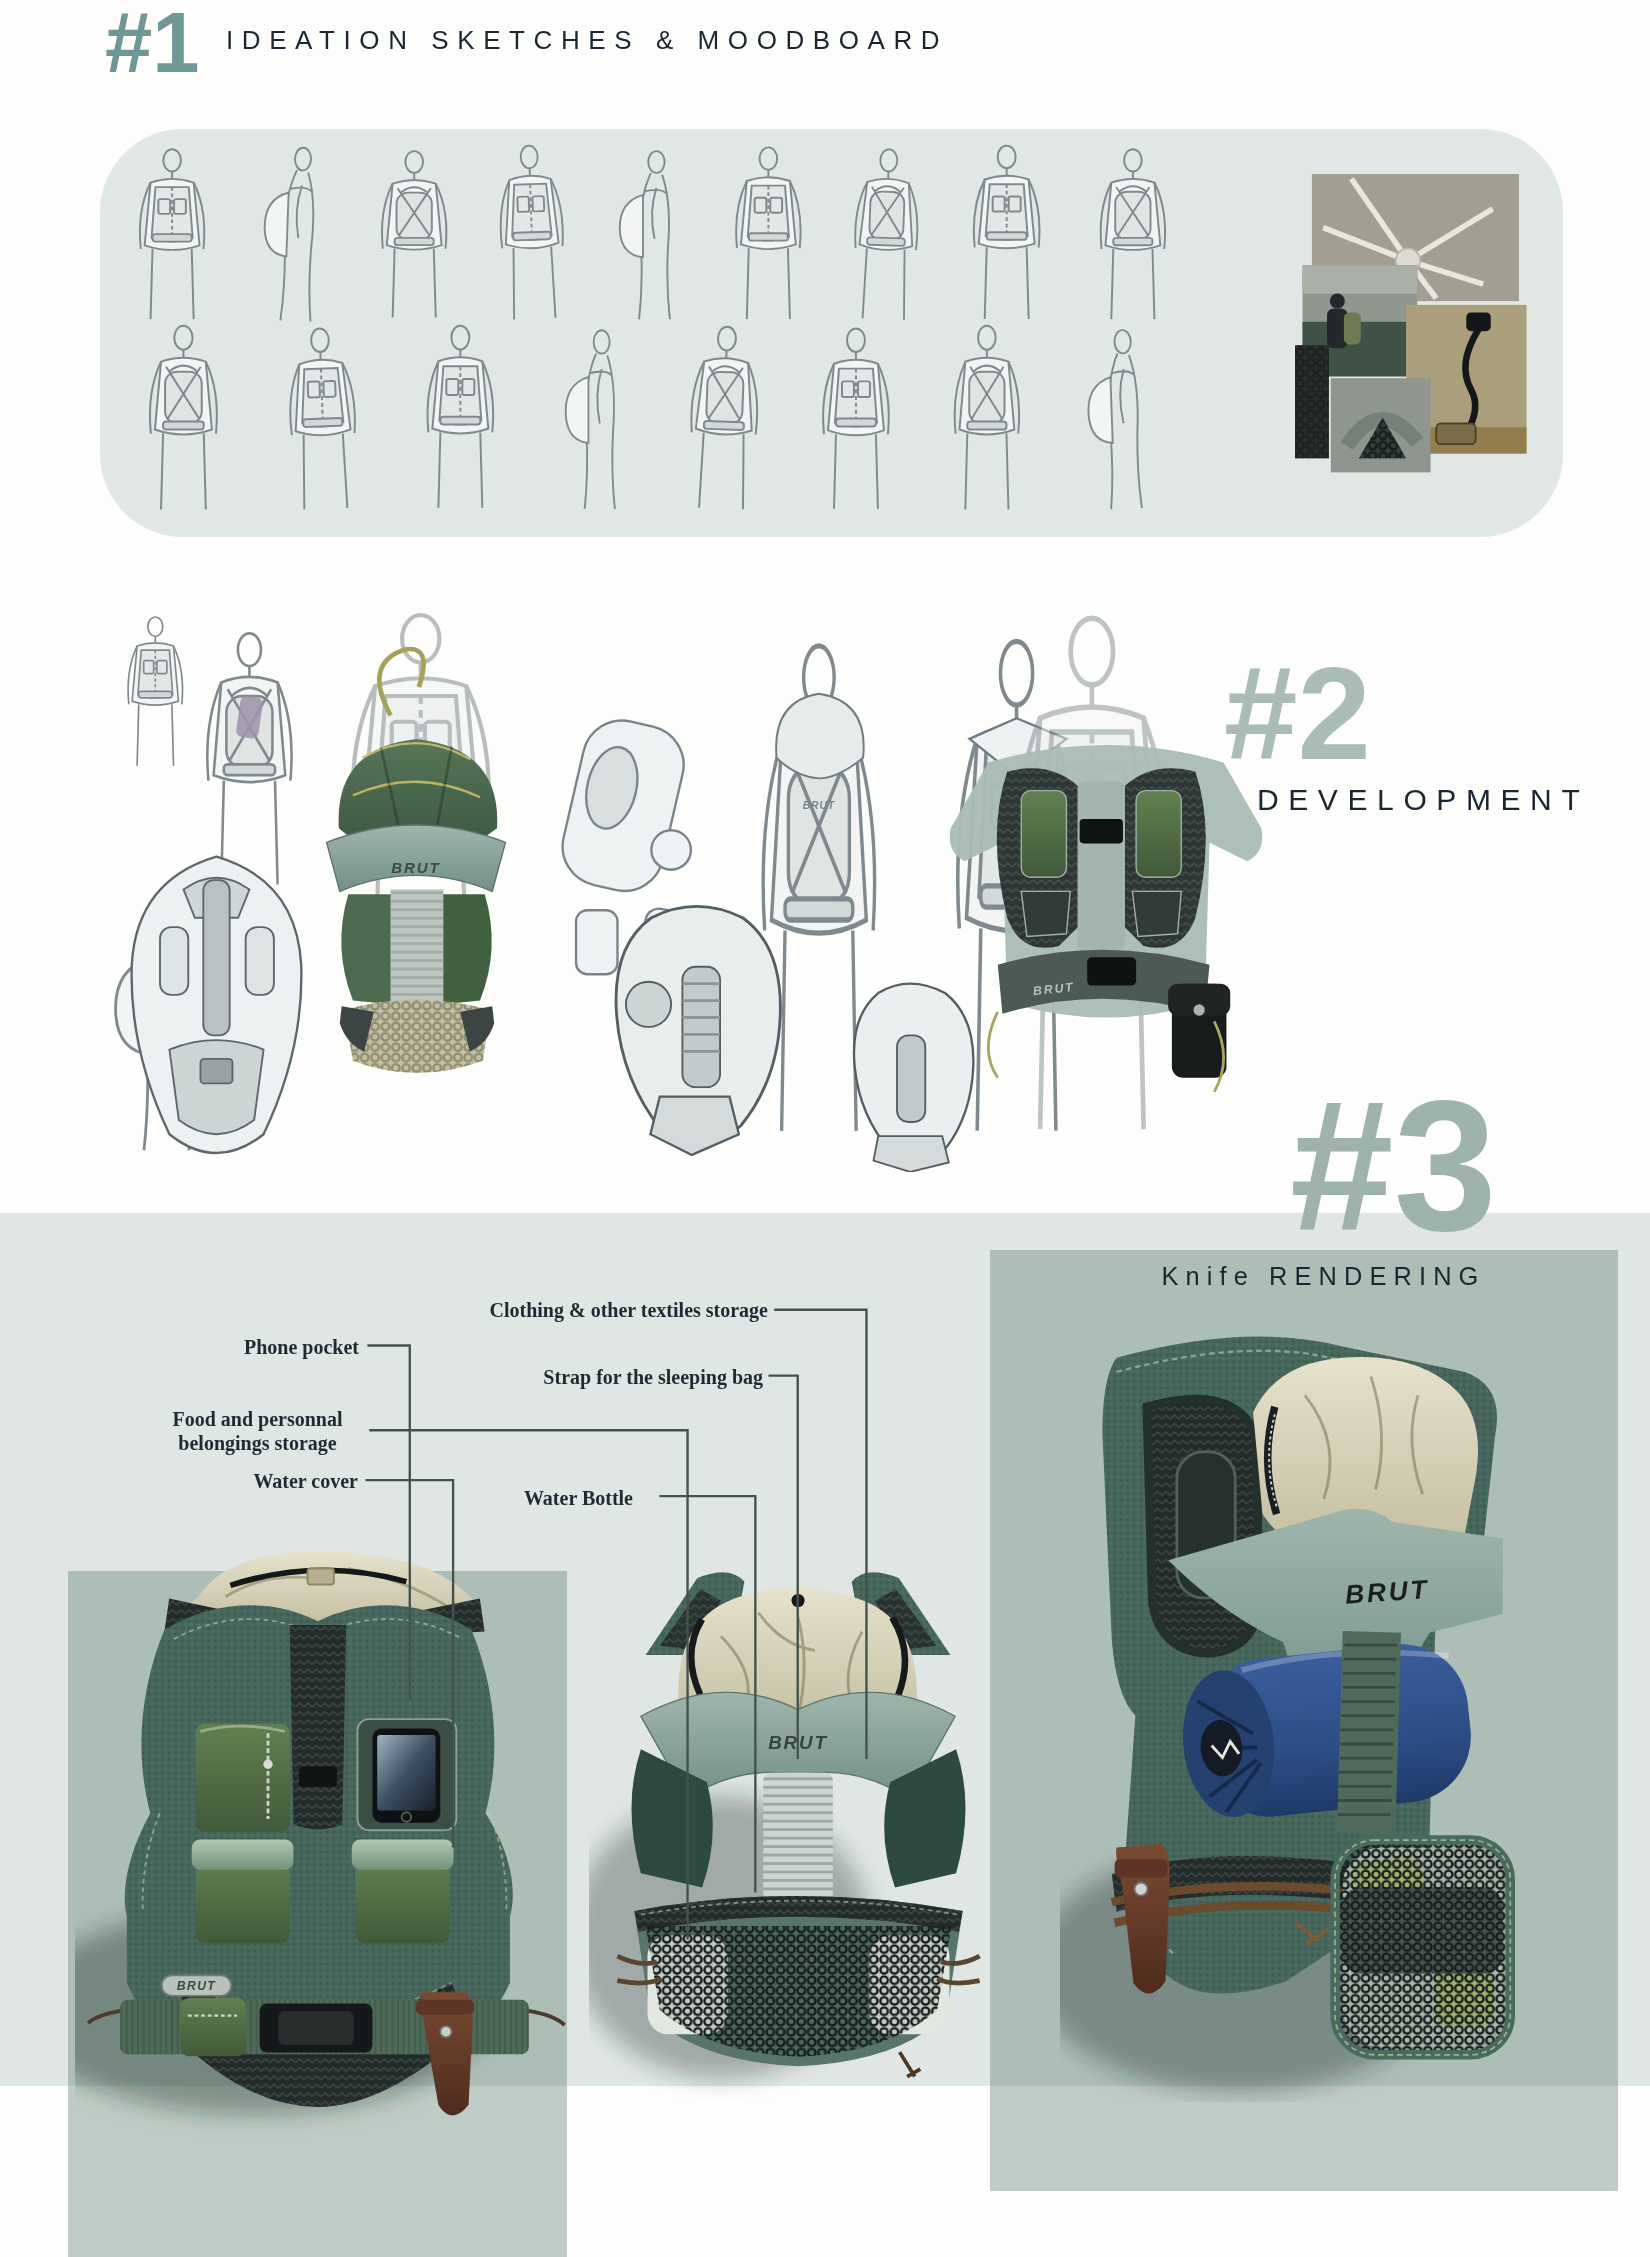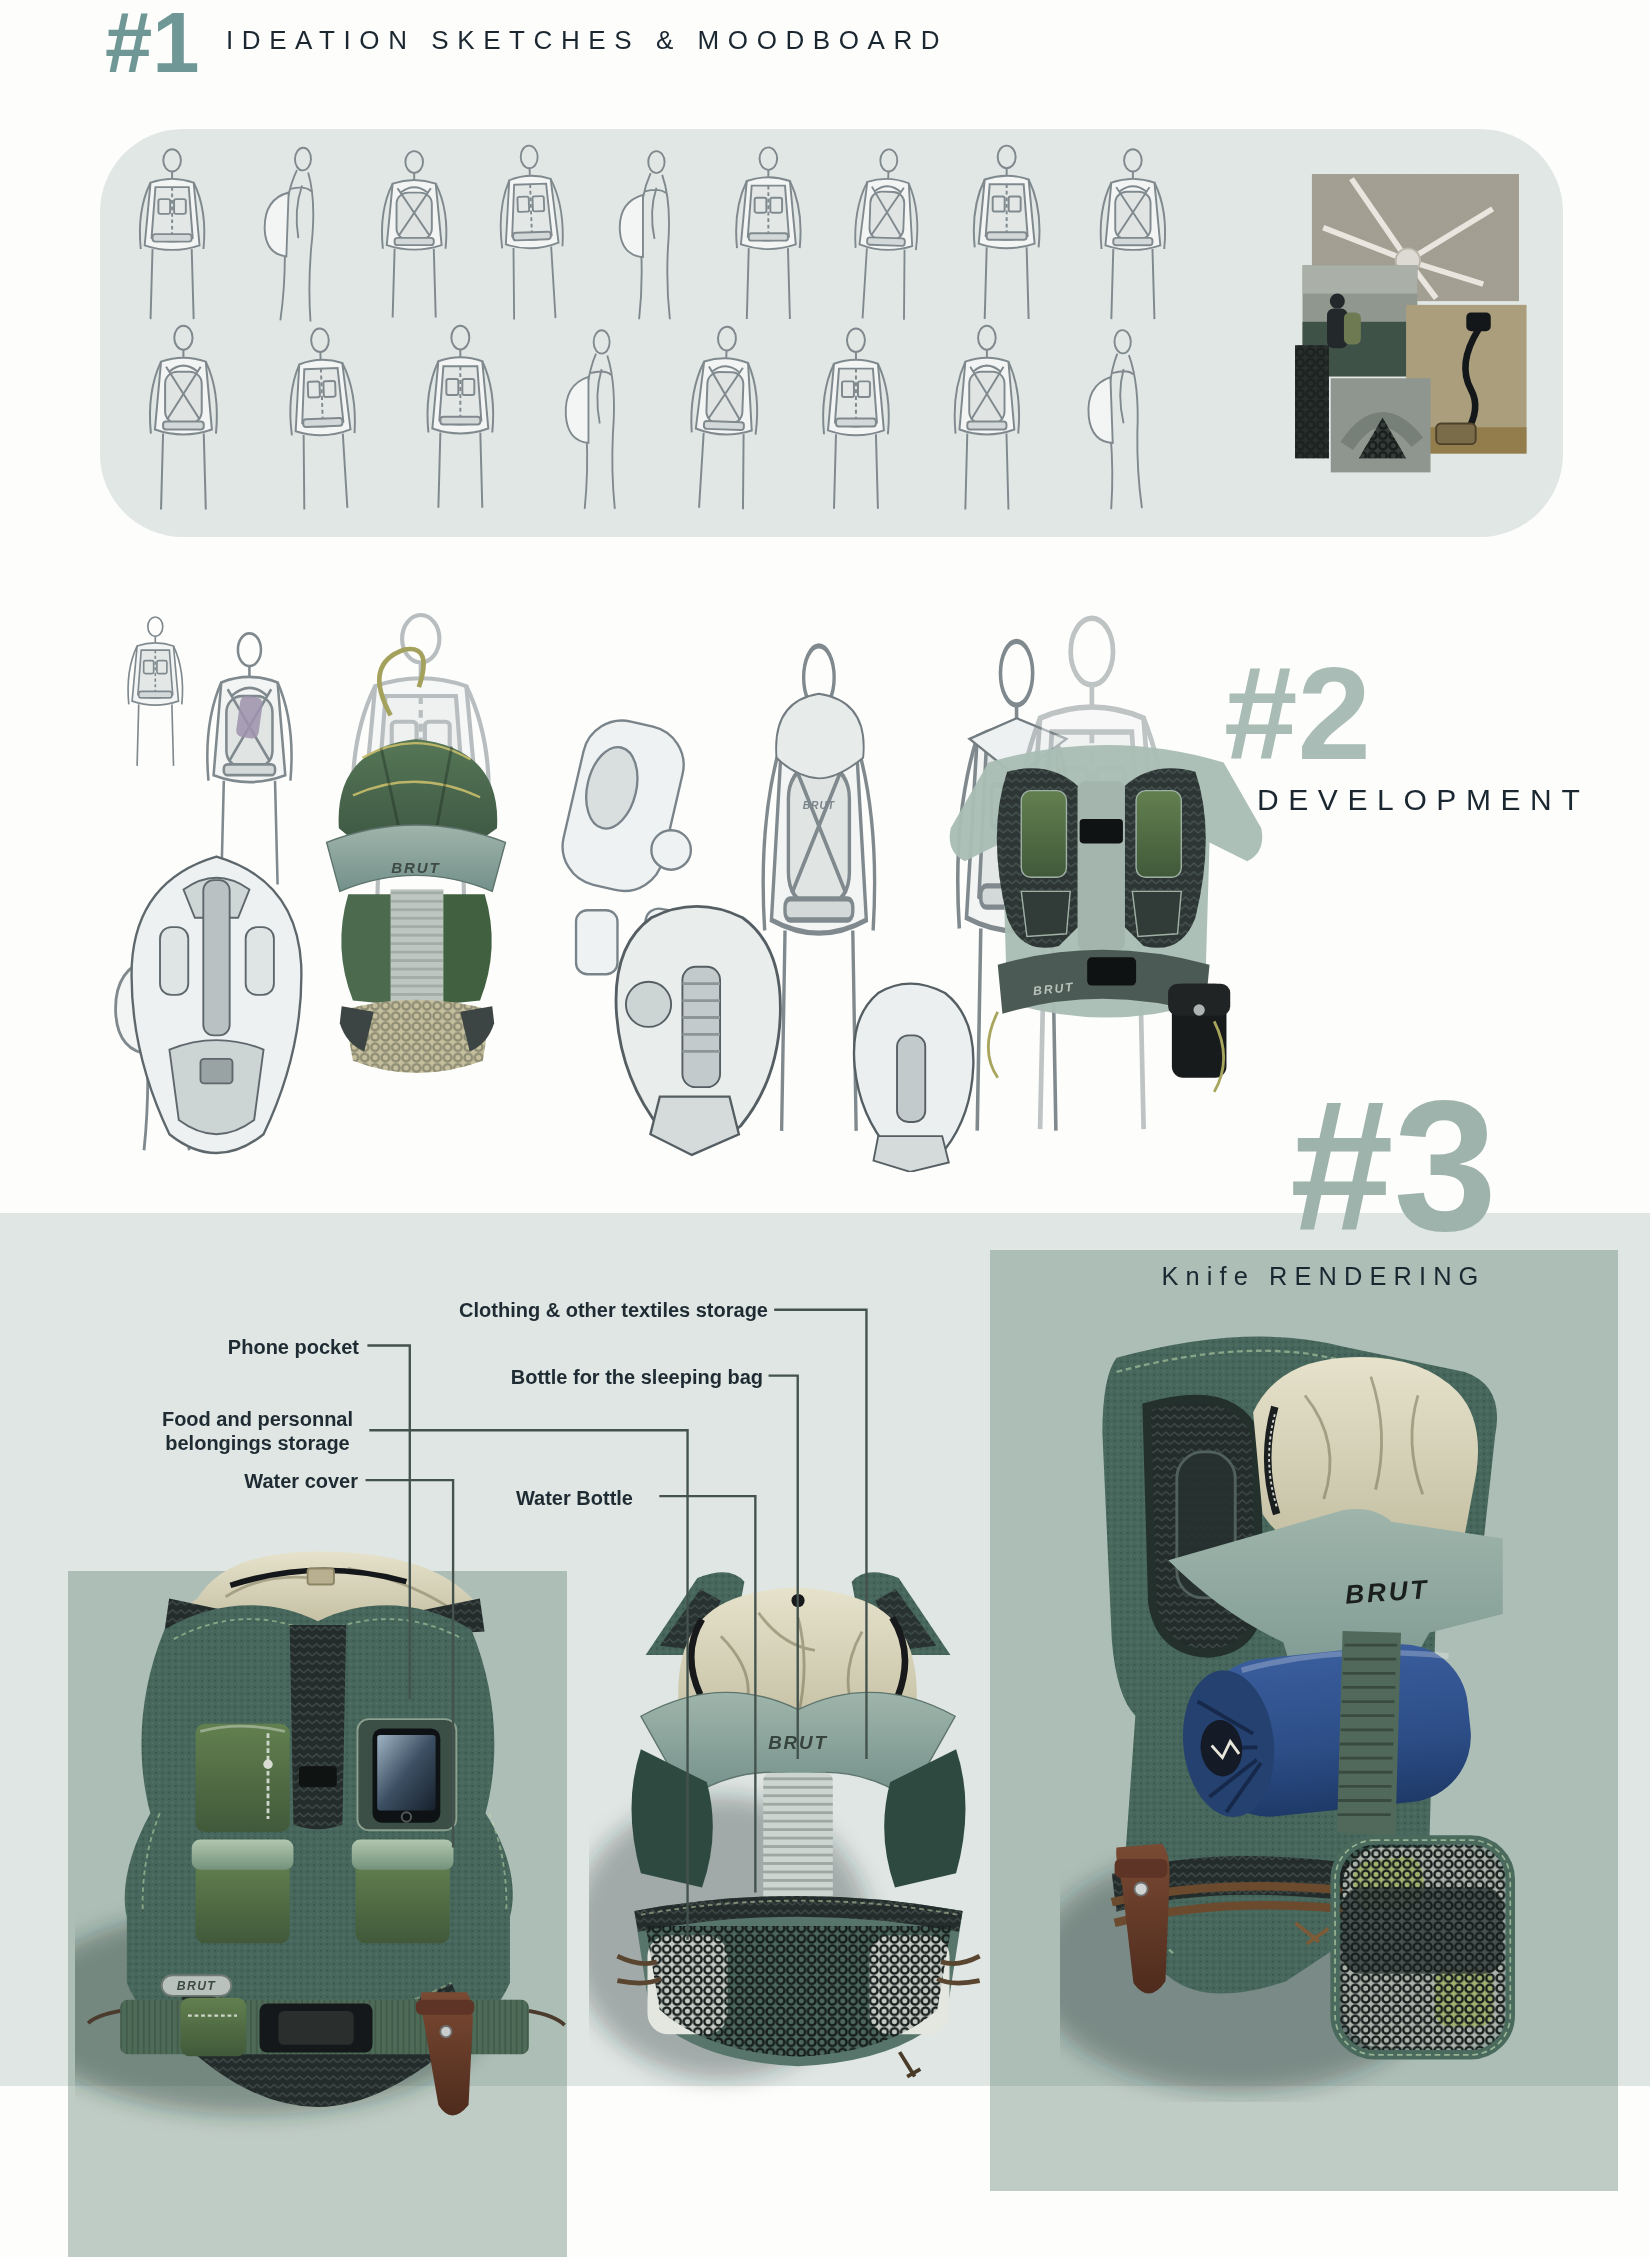--- a/index.html
+++ b/index.html
@@ -1,21 +1,21 @@
 <!DOCTYPE html>
 <html style="font-size:15px"><head>
 <meta charset="utf-8">
 <style>
   html,body{margin:0;padding:0;background:#ffffff;}
   .page{position:relative;width:1651px;height:2257px;background:#fdfdfc;overflow:hidden;
         font-family:"Liberation Sans", sans-serif;}
   .abs{position:absolute;}
   .num{font-weight:bold;line-height:1;}
   .sec-title{font-weight:normal;color:#1b2730;white-space:nowrap;}
-  .callout{position:absolute;font-weight:bold;font-size:20px;color:#1f2b33;line-height:1.22;z-index:6;}
+  .callout{position:absolute;font-weight:bold;font-size:20px;color:#1f2b33;line-height:1.22;z-index:6;font-family:Liberation Serif, serif;}
   .r{text-align:right;} .c{text-align:center;}
   .band{position:absolute;left:0;top:1213px;width:1651px;height:873px;background:#dfe6e3;z-index:1;}
   .panel{position:absolute;background:rgba(105,135,122,0.42);z-index:2;}
   .rounded-panel{position:absolute;left:100px;top:129px;width:1463px;height:408px;
                  background:#e0e7e4;border-radius:83px;z-index:1;}
   svg text{font-family:"Liberation Sans", sans-serif;}
   .sk{fill:none;stroke:#808a8e;stroke-width:2;}
   .skf{fill:#f2f5f4;stroke:#808a8e;stroke-width:2;}
   .skv{fill:#e3e8e7;stroke:#808a8e;stroke-width:2;}
   .z4{z-index:4;} .z5{z-index:5;} .z3{z-index:3;}
@@ -275,21 +275,21 @@
 
 <div class="band"></div>
 <div class="panel" style="left:68px;top:1571px;width:499px;height:686px;"></div>
 <div class="panel" style="left:990px;top:1250px;width:628px;height:941px;"></div>
 
 <div class="abs num z3" style="left:1290px;top:1073px;font-size:186px;color:#9fb3ad;">#3</div>
 <div class="abs sec-title z3 c" style="left:1102px;top:1262px;width:443px;font-size:25.4px;letter-spacing:0.28em;">Knife RENDERING</div>
 
 <div class="callout r" style="left:377px;top:1298px;width:391px;">Clothing &amp; other textiles storage</div>
 <div class="callout r" style="left:169px;top:1335px;width:190px;">Phone pocket</div>
-<div class="callout r" style="left:452px;top:1365px;width:311px;">Bottle for the sleeping bag</div>
+<div class="callout r" style="left:452px;top:1365px;width:311px;">Strap for the sleeping bag</div>
 <div class="callout c" style="left:149px;top:1407px;width:217px;">Food and personnal belongings storage</div>
 <div class="callout r" style="left:217px;top:1469px;width:141px;">Water cover</div>
 <div class="callout r" style="left:492px;top:1486px;width:141px;">Water Bottle</div>
 
 <svg class="abs z5" style="left:0;top:0;pointer-events:none;" width="1651" height="2257" viewBox="0 0 1753 2397">
   <g fill="none" stroke="#44524e" stroke-width="2.5">
     <path d="M822 1391 H920 V1868"></path>
     <path d="M390 1429 H435 V1805"></path>
     <path d="M816 1461 H847 V1868"></path>
     <path d="M392 1519 H730 V2060"></path>

